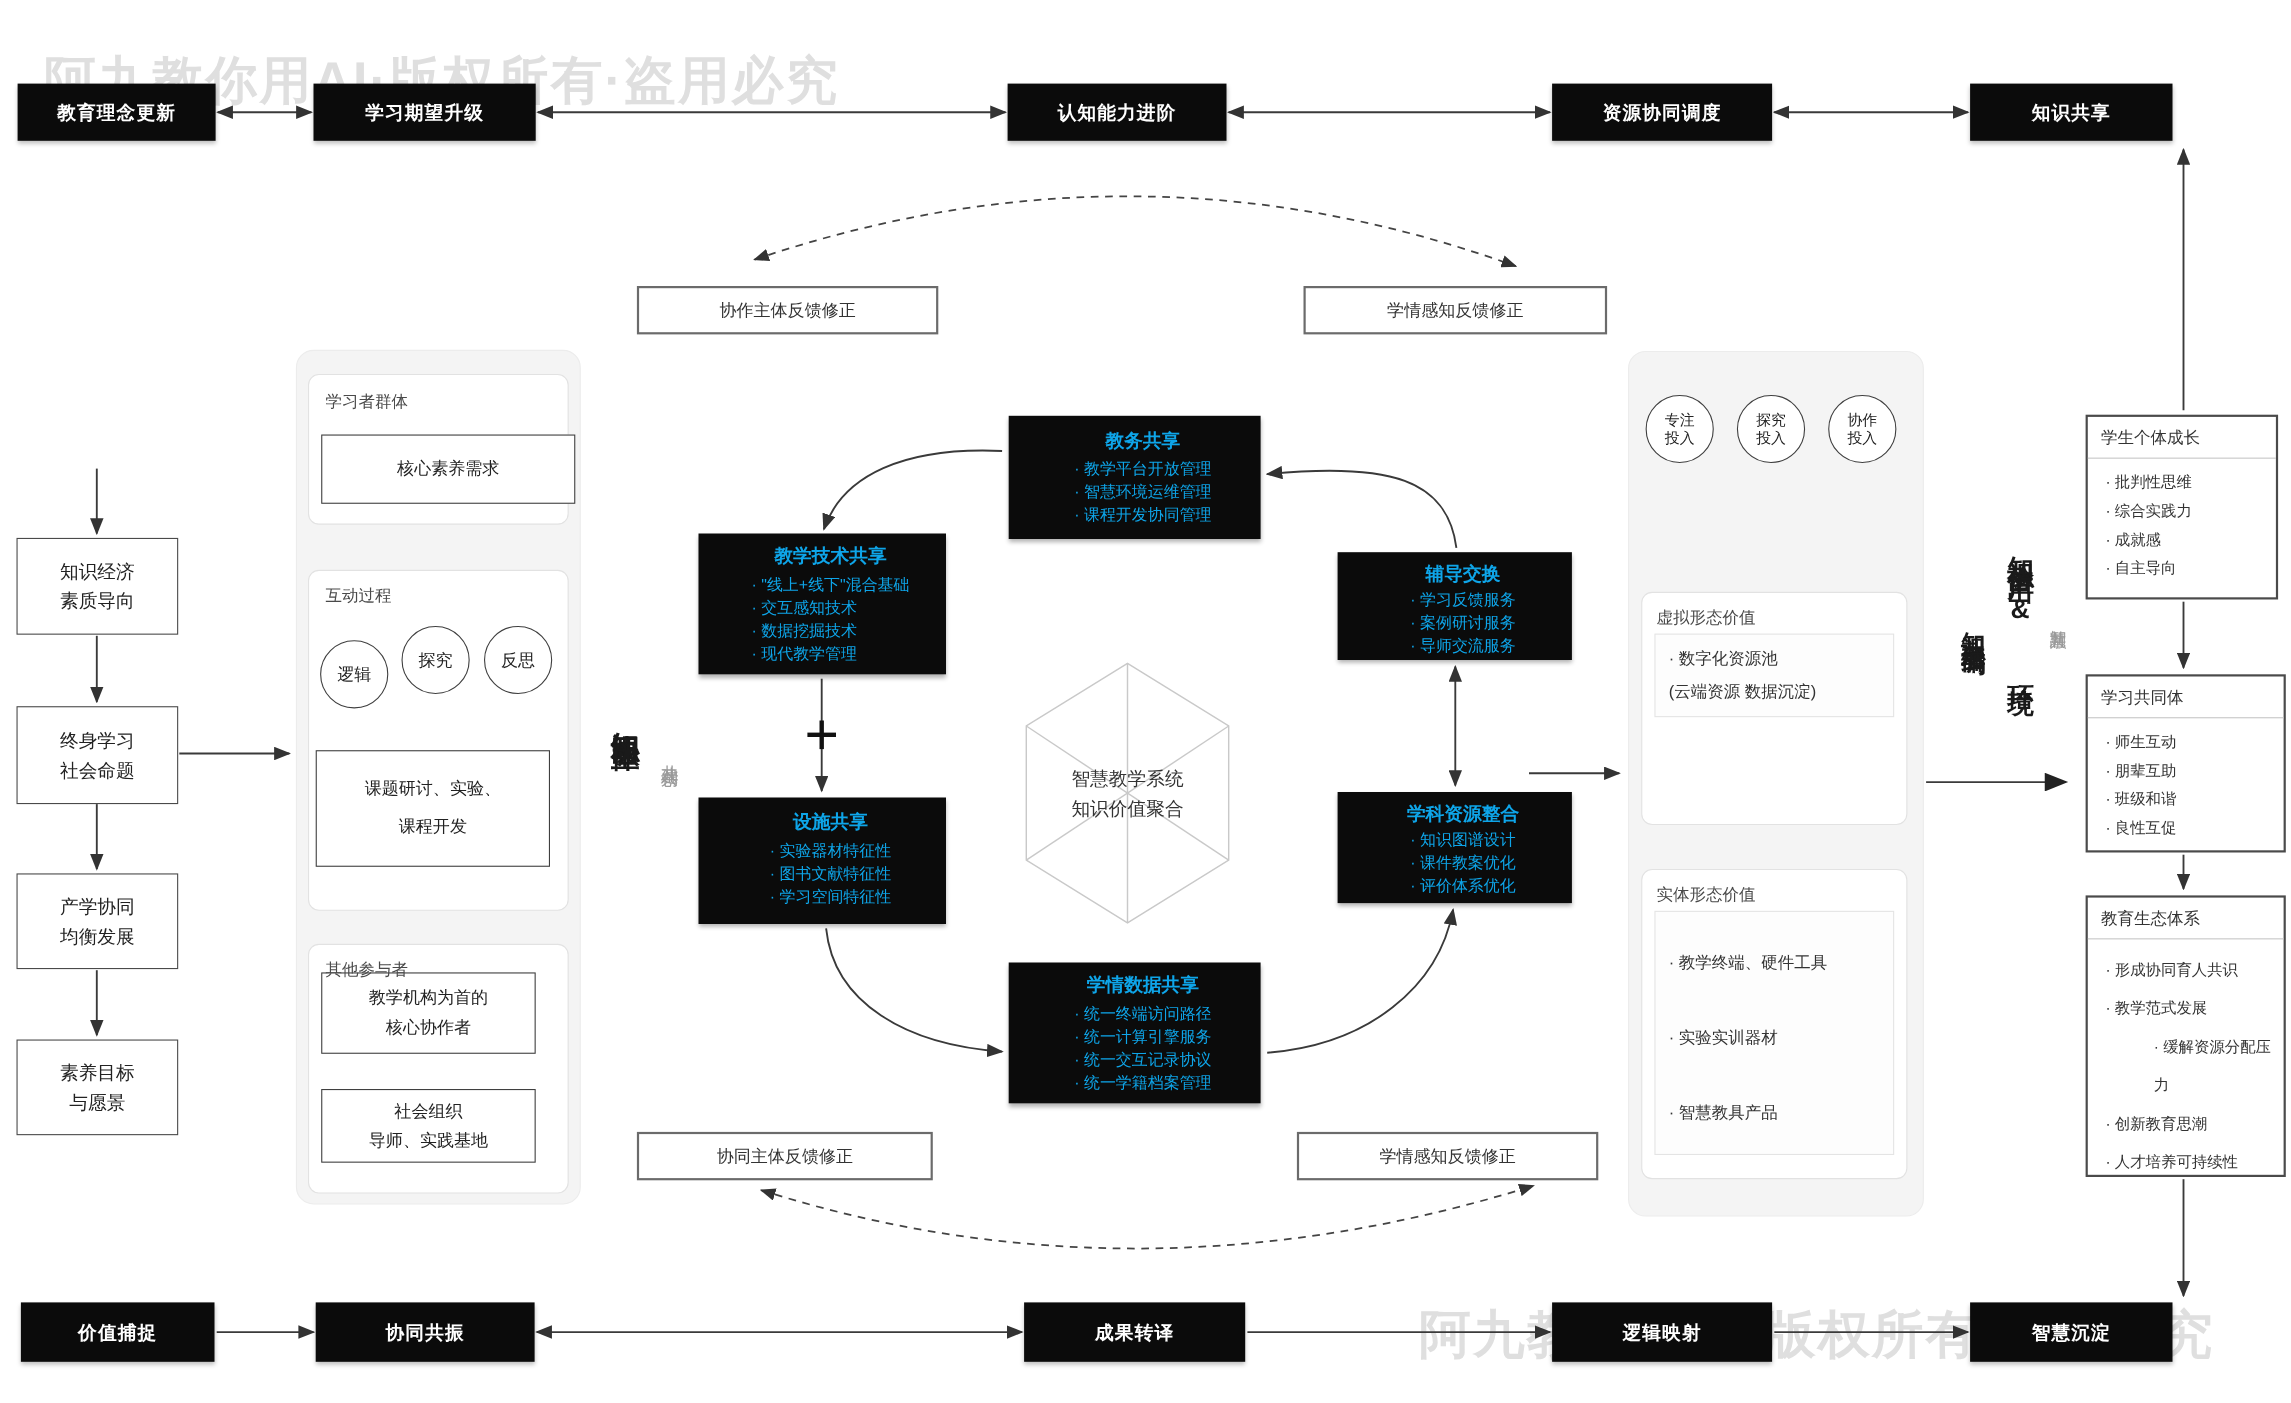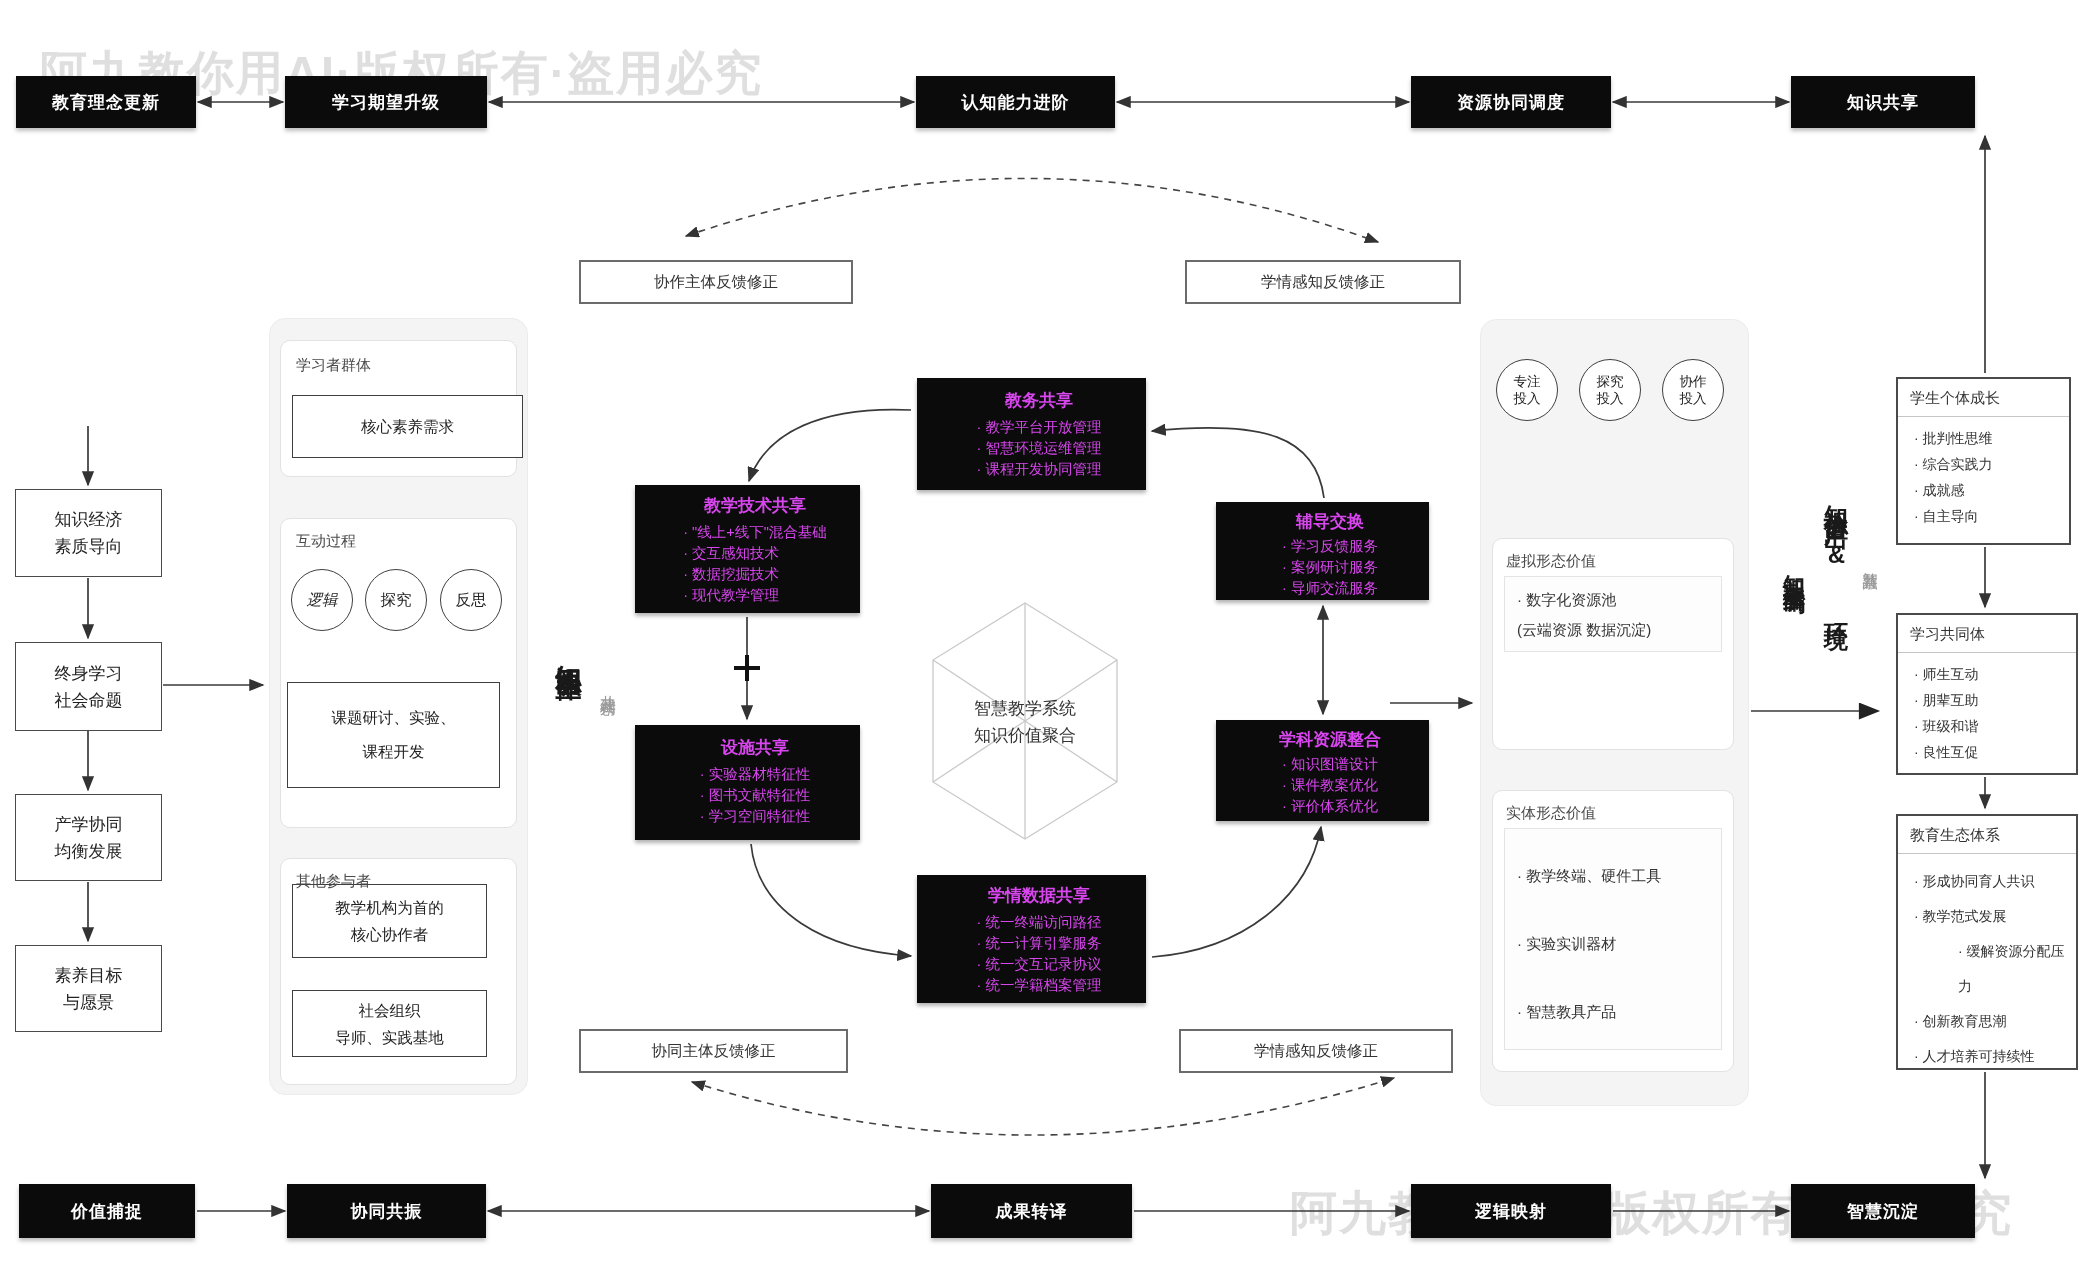--- a/index.html
+++ b/index.html
@@ -16,21 +16,21 @@
         justify-content:center;font-size:15.5px;}
   .gpanel{background:#f4f4f4;border:1px solid #ececec;border-radius:16px;}
   .panel{background:#fff;border:1px solid #e2e2e2;border-radius:10px;}
   .plabel{position:absolute;font-size:15px;color:#4a4a4a;z-index:4;}
   .ibox{background:#fff;border:1.5px solid #3f3f3f;display:flex;flex-direction:column;align-items:center;
         justify-content:center;font-size:15.5px;color:#222;line-height:27px;text-align:center;}
   .circ{border-radius:50%;border:1.5px solid #3f3f3f;background:#fff;display:flex;flex-direction:column;
         align-items:center;justify-content:center;color:#222;}
   .circ.big{font-size:15.5px;}
   .circ.small{font-size:13.5px;line-height:17px;}
-  .blk{background:#0b0b0b;color:#d946ef;box-shadow:0 3px 4px rgba(0,0,0,.3);padding-left:15px;}
+  .blk{background:#0b0b0b;color:#0ea5e9;box-shadow:0 3px 4px rgba(0,0,0,.3);padding-left:15px;}
   .blk .t{text-align:center;font-weight:700;font-size:17px;margin:11px 4px 5px;}
   .blk .items{width:max-content;margin:0 auto;}
   .bl{font-size:14.5px;line-height:21px;}
   .bl::before{content:"· ";}
   .vtext{position:absolute;writing-mode:vertical-rl;text-orientation:upright;z-index:3;white-space:nowrap;}
   .vbox{position:absolute;background:#fdfdfd;border:1px solid #e4e4e4;font-size:15px;color:#333;
         padding:8px 12px;line-height:30px;z-index:4;box-sizing:border-box;}
   .vbox .vt::before{content:"· ";}
   .obox{position:absolute;background:#fff;border:2px solid #4a4a4a;z-index:3;box-sizing:border-box;}
   .obox .oh{font-size:15px;color:#333;padding:10px 12px 8px;border-bottom:1px solid #c6c6c6;}
@@ -140,21 +140,21 @@
       <div>与愿景</div>
   </div>
 
   <div class="node gpanel" style="left:269px;top:318px;width:259px;height:777px;z-index:2;"></div>
   <div class="node panel" style="left:280px;top:340px;width:237px;height:137px;"></div>
   <div class="plabel" style="left:296px;top:356px;">学习者群体</div>
   <div class="node ibox" style="left:292px;top:395px;width:231px;height:63px;">核心素养需求</div>
 
   <div class="node panel" style="left:280px;top:518px;width:237px;height:310px;"></div>
   <div class="plabel" style="left:296px;top:532px;">互动过程</div>
-  <div class="node circ big" style="left:291px;top:569px;width:62px;height:62px;font-style:italic;">逻辑</div>
+  <div class="node circ big" style="left:291px;top:582px;width:62px;height:62px;">逻辑</div>
   <div class="node circ big" style="left:365px;top:569px;width:62px;height:62px;">探究</div>
   <div class="node circ big" style="left:440px;top:569px;width:62px;height:62px;">反思</div>
   <div class="node ibox" style="left:287px;top:682px;width:213px;height:106px;line-height:34px;">
     <div>课题研讨、实验、</div>
     <div>课程开发</div>
   </div>
 
   <div class="node panel" style="left:280px;top:858px;width:237px;height:227px;"></div>
   <div class="plabel" style="left:296px;top:872px;">其他参与者</div>
   <div class="node ibox" style="left:292px;top:884px;width:195px;height:74px;">

